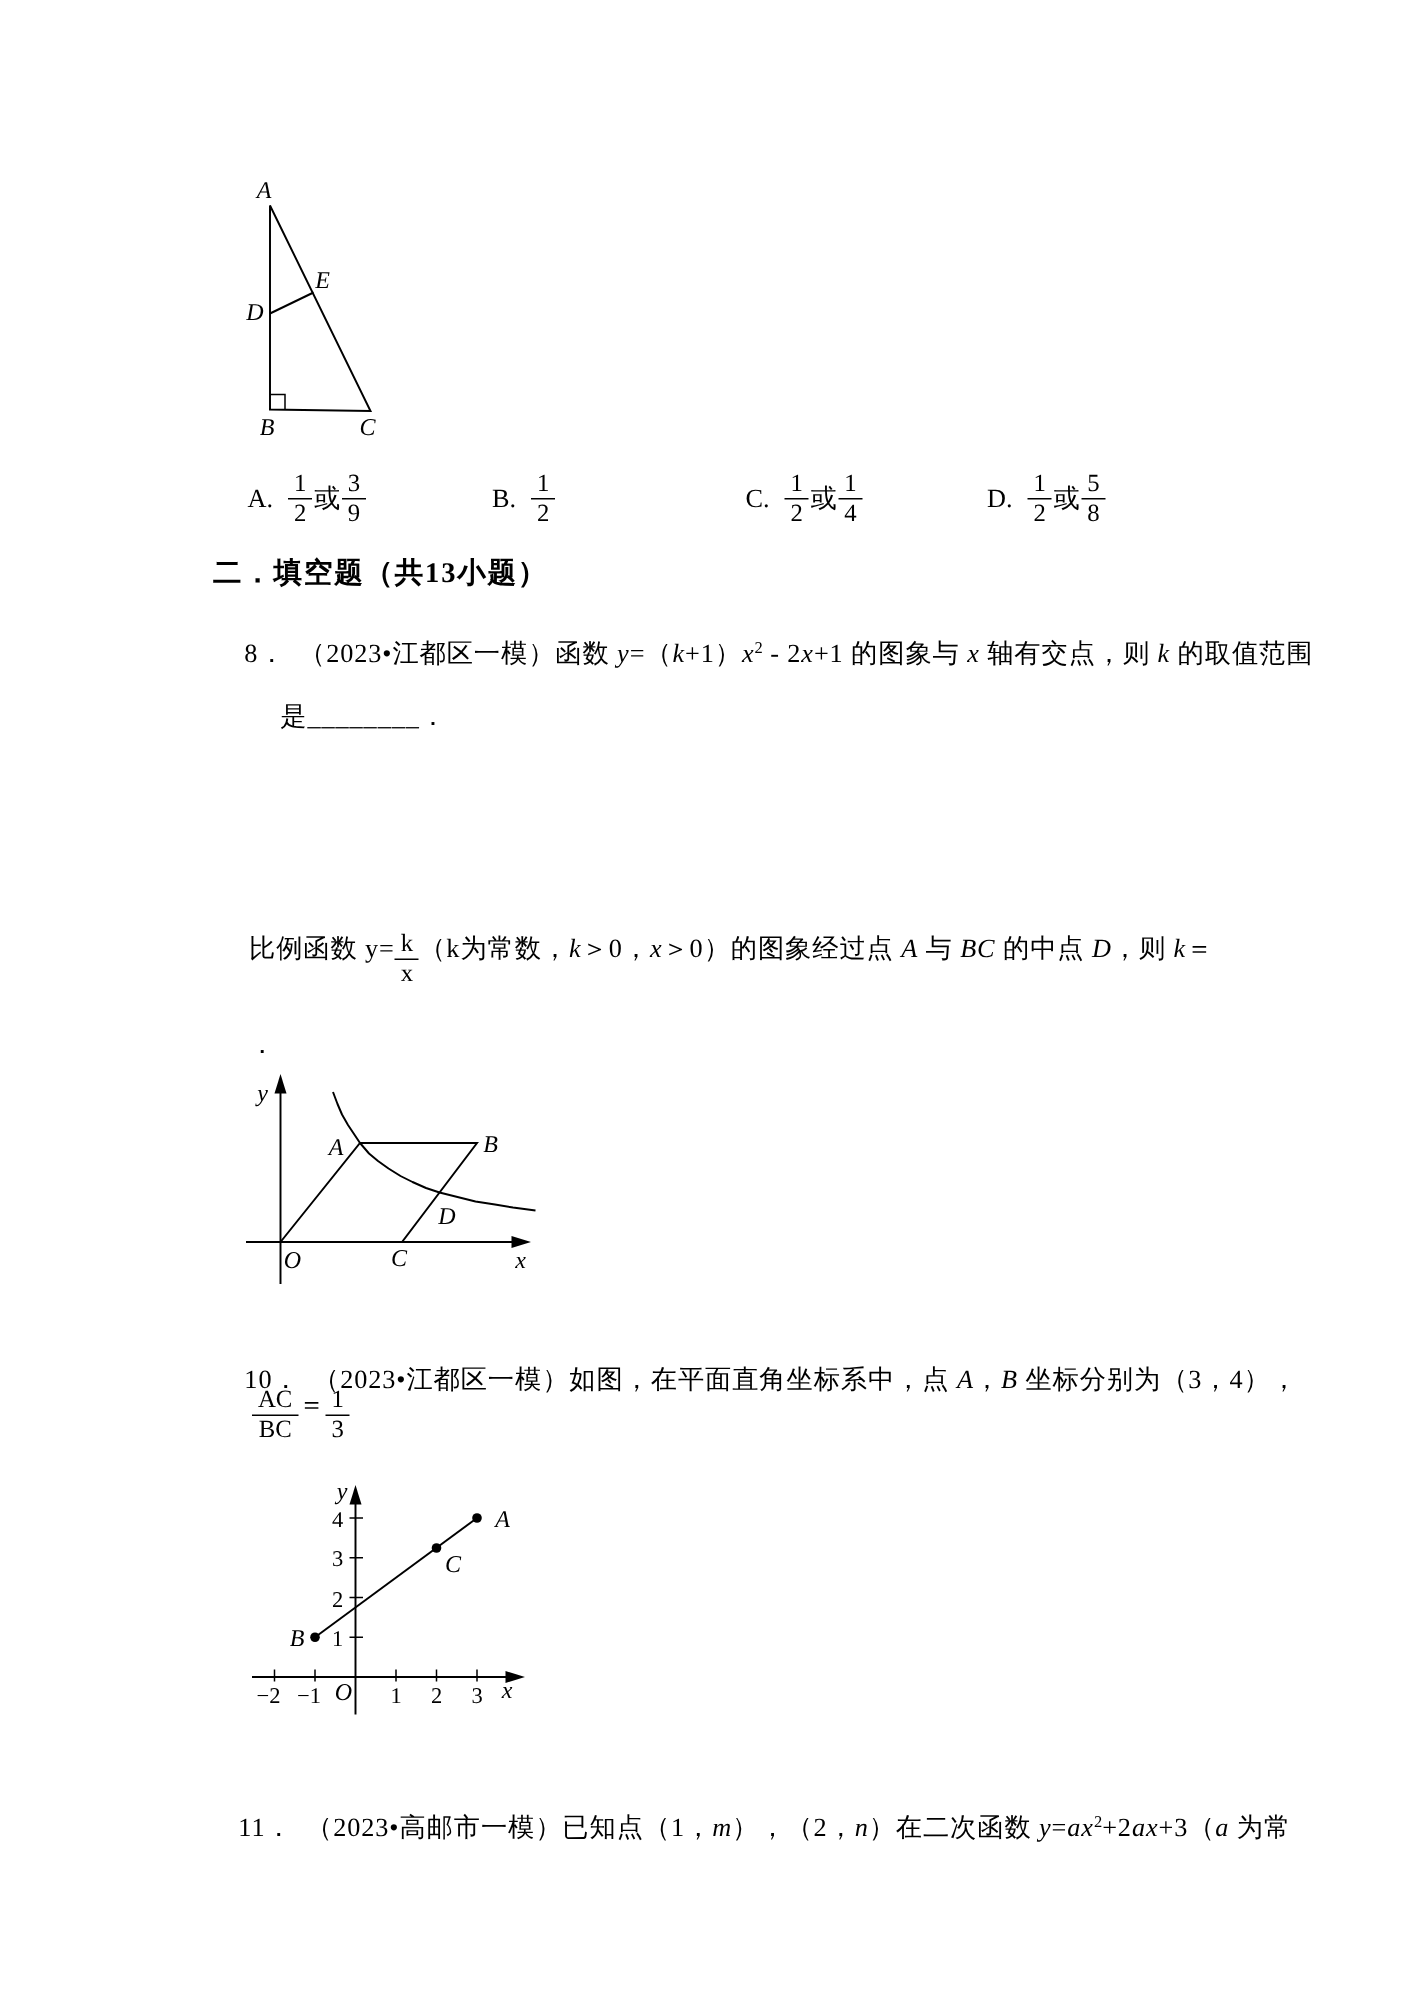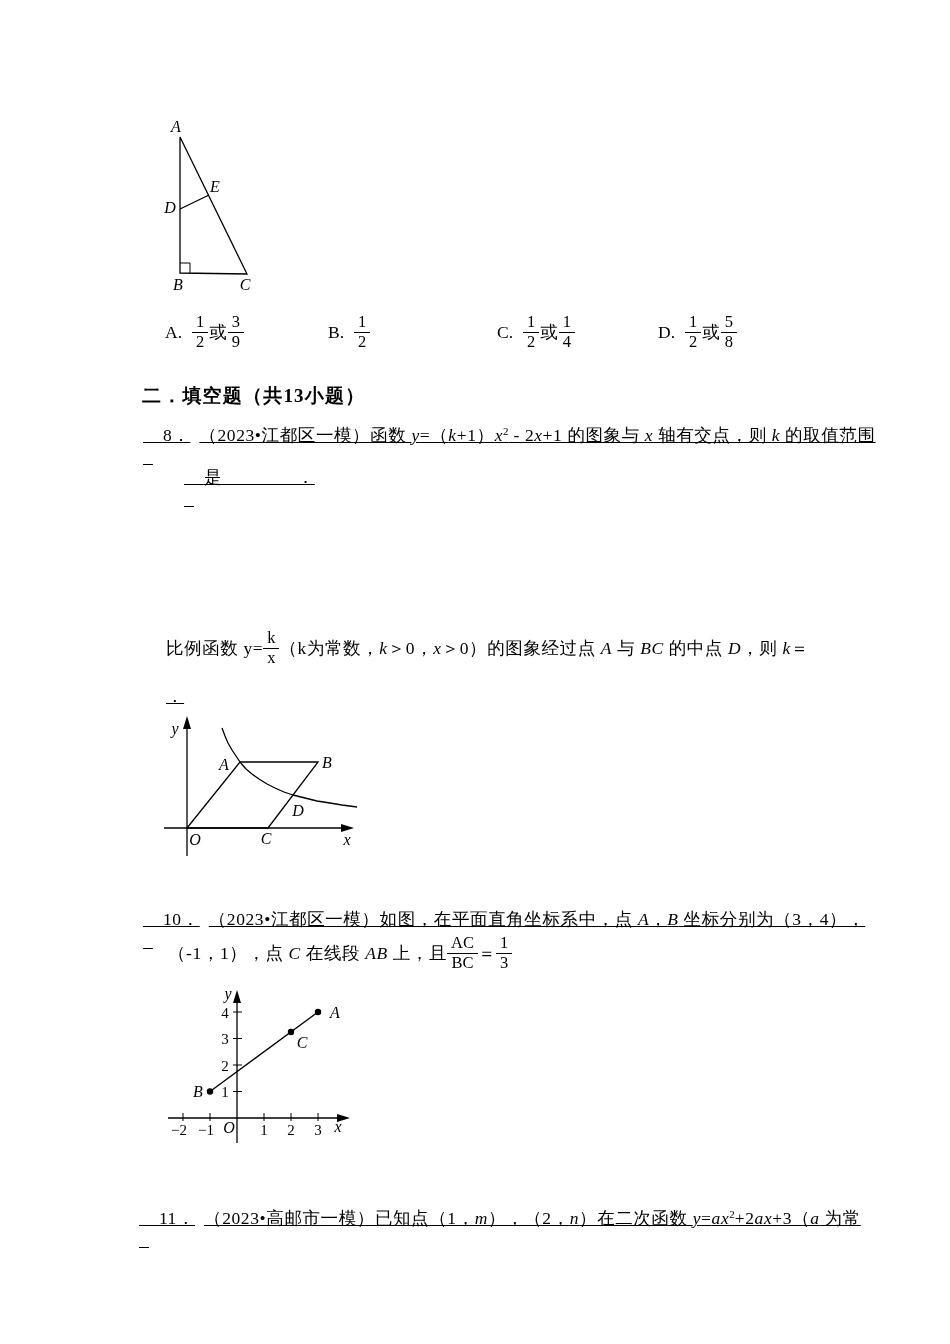--- a/index.html
+++ b/index.html
@@ -1,19 +1,19 @@
 <!DOCTYPE html>
 <html><head>
 <meta charset="utf-8">
 <style>
   html,body{margin:0;padding:0;background:#fff;}
   .page{position:relative;width:950px;height:1344px;background:#ffffff;color:#000;
         font-family:"Liberation Serif","DejaVu Serif",serif;overflow:hidden;}
-  .textline{position:absolute;font-size:17.5px;letter-spacing:0.6px;white-space:pre;text-decoration:underline;}
-  .fline{position:absolute;display:flex;align-items:center;font-size:17.5px;
+  .textline{position:absolute;font-size:17.5px;letter-spacing:0.6px;white-space:pre;}
+  .fline{position:absolute;display:flex;align-items:flex-start;font-size:17.5px;
          letter-spacing:0.6px;white-space:pre;}
   .q-num{margin-right:9px;}
   .section-header{position:absolute;font-weight:bold;font-size:19px;letter-spacing:1.2px;}
   .seg-i{font-style:italic;}
   .seg-sup{font-size:11px;vertical-align:6px;letter-spacing:0;}
   .frac{display:inline-block;text-align:center;font-size:16.5px;line-height:1.15;
         vertical-align:middle;letter-spacing:0;}
   .frac .num{display:block;border-bottom:1.3px solid #000;padding:0 4px;}
   .frac .den{display:block;padding:0 4px;}
   .opt{position:absolute;top:303px;height:58px;display:flex;align-items:center;font-size:17.5px;}
@@ -80,26 +80,26 @@
         <span class="num">1</span>
         <span class="den">2</span>
       </span>
     <span class="opt-or">或</span>
     <span class="frac">
         <span class="num">5</span>
         <span class="den">8</span>
       </span>
   </div>
 
-  <div class="section-header" style="left:142px;top:383px">二．填空题（共13小题）</div>
+  <div class="section-header" style="left:142px;top:369px">二．填空题（共13小题）</div>
 
   <div class="textline" style="left:143px;top:402px">
     <span class="q-num">8．</span><span><span>（2023•江都区一模）函数 </span><span class="seg-i">y</span><span>=（</span><span class="seg-i">k</span><span>+1）</span><span class="seg-i">x</span><span class="seg-sup">2</span><span> - 2</span><span class="seg-i">x</span><span>+1 的图象与 </span><span class="seg-i">x</span><span> 轴有交点，则 </span><span class="seg-i">k</span><span> 的取值范围</span></span>
   </div>
-  <div class="textline" style="left:184px;top:444px">
+  <div class="textline" style="left:167px;top:444px">
     <span><span>是________．</span></span>
   </div>
 
   <div class="fline" style="left:166px;top:620px;height:56px">
     <span><span>比例函数 </span><span>y=</span></span><span class="frac"><span class="num">k</span><span class="den">x</span></span><span><span>（</span><span>k</span><span>为常数，</span><span class="seg-i">k</span><span>＞0，</span><span class="seg-i">x</span><span>＞0）的图象经过点 </span><span class="seg-i">A</span><span> 与 </span><span class="seg-i">BC</span><span> 的中点 </span><span class="seg-i">D</span><span>，则 </span><span class="seg-i">k</span><span>＝</span></span>
   </div>
   <div class="textline" style="left:166px;top:684px">．</div>
 
   <svg style="left:160px;top:710px" width="210" height="150">
     <line class="stroke" x1="27" y1="146" x2="27" y2="14"></line>
@@ -114,21 +114,21 @@
     <text class="fig-label" x="106" y="134" text-anchor="middle">C</text>
     <text class="fig-label" x="138" y="106" text-anchor="middle">D</text>
     <text class="fig-label" x="187" y="135" text-anchor="middle">x</text>
     <text class="fig-label" x="15" y="24" text-anchor="middle">y</text>
   </svg>
 
   <div class="textline" style="left:143px;top:886px">
     <span class="q-num">10．</span><span><span>（2023•江都区一模）如图，在平面直角坐标系中，点 </span><span class="seg-i">A</span><span>，</span><span class="seg-i">B</span><span> 坐标分别为（3，4），</span></span>
   </div>
   <div class="fline" style="left:168px;top:924px;height:58px">
-    <span><span>（-1，1），点 </span><span class="seg-i">C</span><span> 在线段 </span><span class="seg-i">AB</span><span> 上，且</span></span><span class="frac"><span class="num">AC</span><span class="den">BC</span></span><span>＝</span><span class="frac"><span class="num">1</span><span class="den">3</span></span>
+    <span class="frac"><span class="num">AC</span><span class="den">BC</span></span><span>＝</span><span class="frac"><span class="num">1</span><span class="den">3</span></span>
   </div>
 
   <svg style="left:166px;top:985px" width="190" height="165">
     <line class="stroke" x1="71" y1="158" x2="71" y2="12"></line>
     <polygon points="71,5 67,18 75,18" fill="#000"></polygon>
     <line class="stroke" x1="2" y1="133" x2="176" y2="133"></line>
     <polygon points="184,133 171,129 171,137" fill="#000"></polygon>
 
     <line class="thin" x1="17" y1="128" x2="17" y2="136"></line>
     <line class="thin" x1="44" y1="128" x2="44" y2="136"></line>

